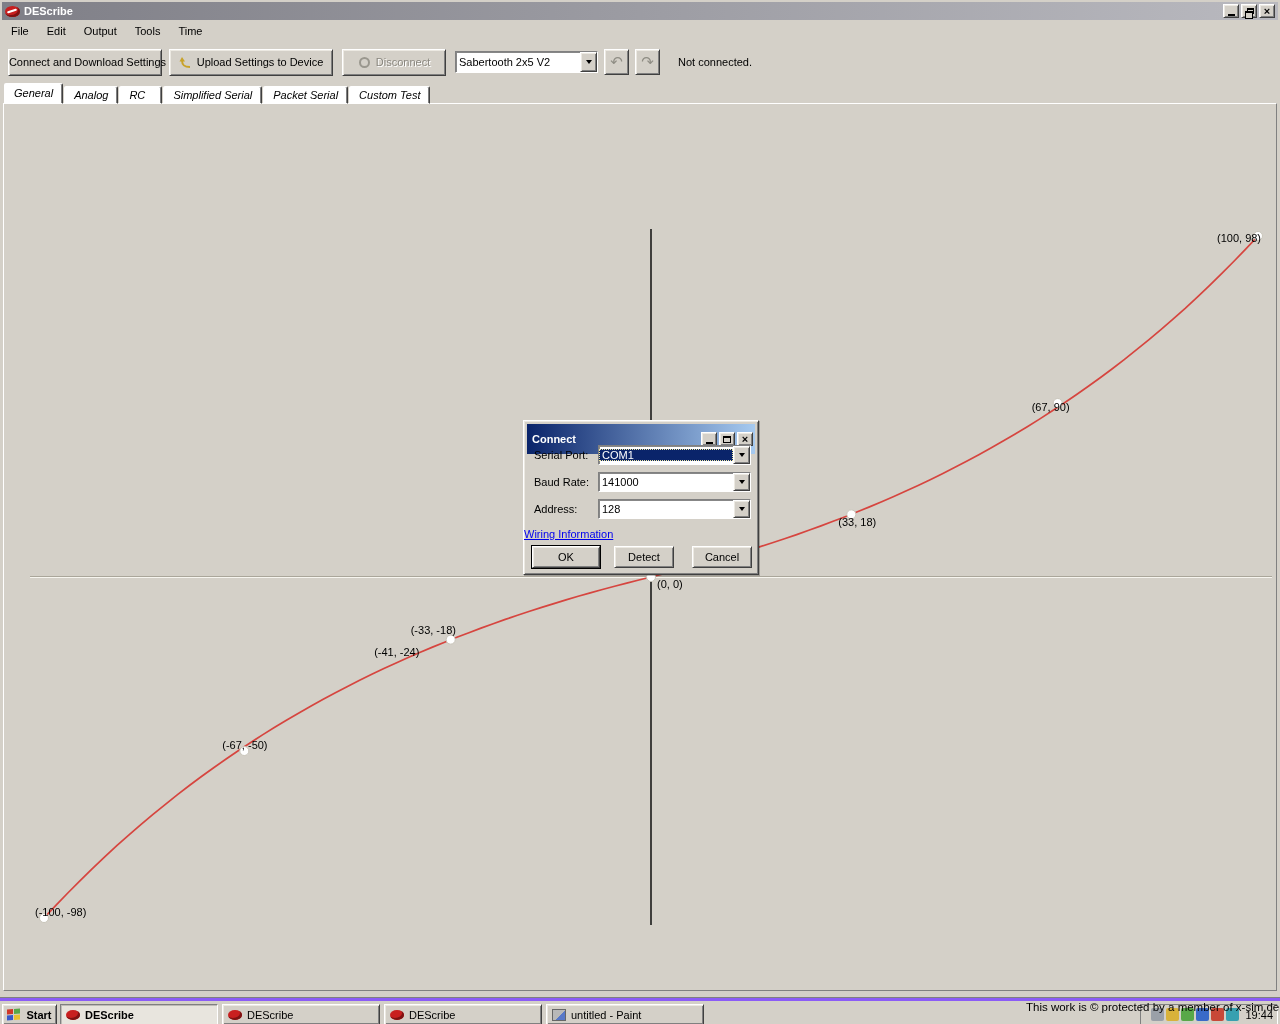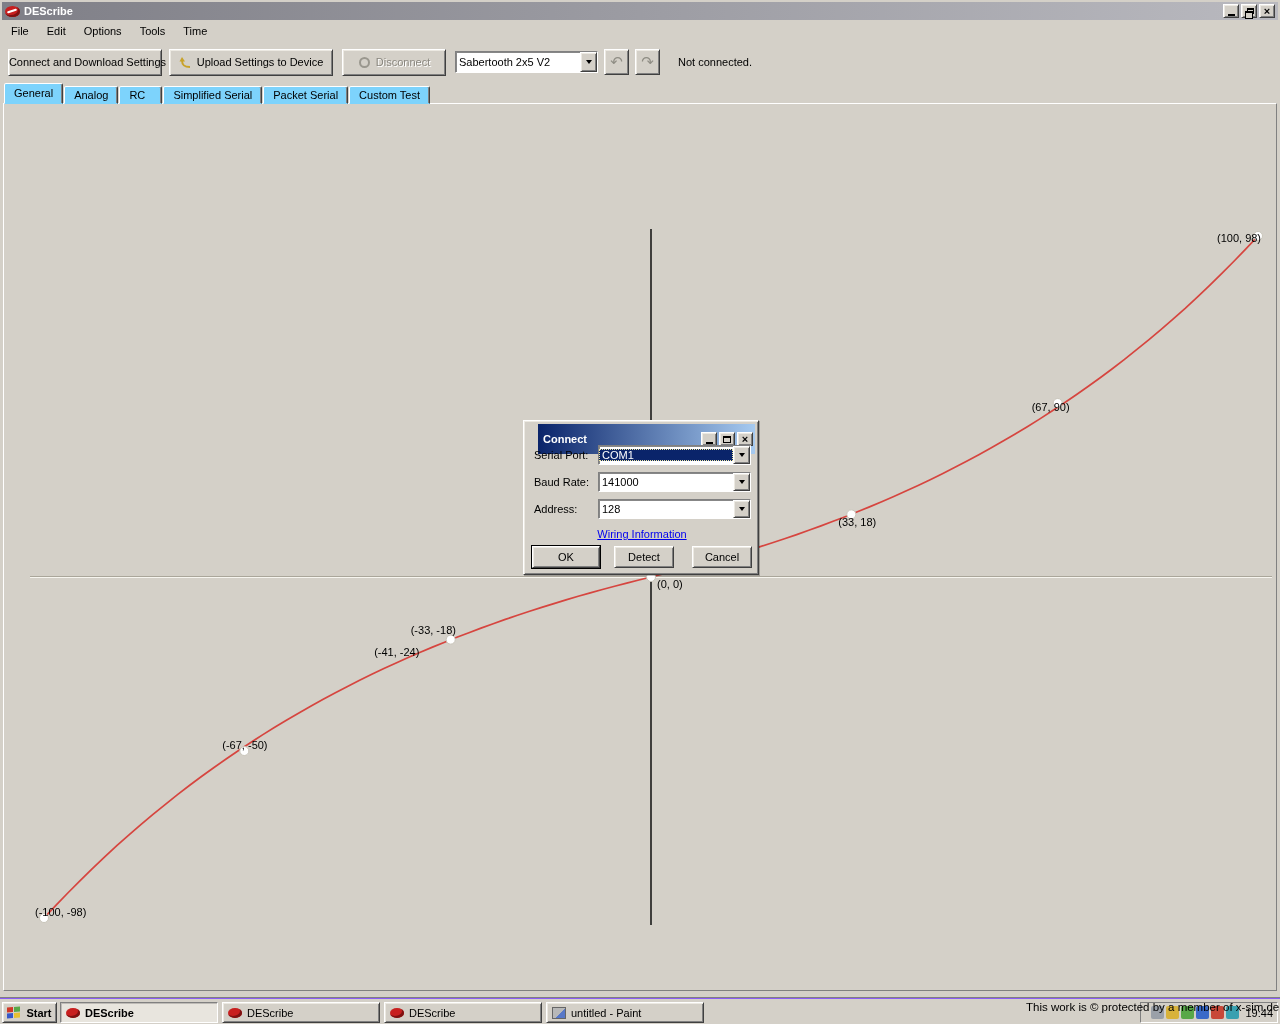--- a/index.html
+++ b/index.html
@@ -48,23 +48,23 @@
            box-shadow: inset 1px 1px 0 #404040a0; }
   .combo .txt { flex:1; padding:0 3px; white-space:nowrap; overflow:hidden; }
   .combo .drop { width:17px; align-self:stretch; display:flex; align-items:center;
                  justify-content:center; }
   .arrow-down { width:0; height:0; border-left:3.5px solid transparent;
                 border-right:3.5px solid transparent; border-top:4px solid #000; }
   .undo-redo { width:25px; height:26px; font-size:15px; color:#8f8d84; margin-left:6px; }
 
   
   .tabbar { left:4px; top:84px; height:20px; display:flex; align-items:flex-end; z-index:3; }
-  .tab { height:18px; padding:2px 9px 0; margin-right:1px; background:#7dd3fc;
+  .tab { height:18px; padding:2px 9px 0; margin-right:1px; background:#ffffff;
          border:1px solid; border-color:#fff #404040 transparent #fff;
-         border-radius:2px 2px 0 0; box-shadow: inset -1px 0 0 #808080; }
+         border-radius:2px 2px 0 0; box-shadow: inset -1px 0 0 #808080; font-style: italic; }
   .tab.active { height:21px; font-size:11px; padding-top:3px; position:relative; z-index:4; }
 
   
   .page { left:3px; top:103px; right:3px; bottom:33px; background:#d4d0c8;
           border:1px solid; border-color:#fff #808080 #808080 #fff; z-index:1; }
 
   .row-label { position:absolute; left:12px; }
   .row-value { position:absolute; }
   .slider-track { position:absolute; height:3px; left:92px; width:1113px;
     border:1px solid; border-color:#808080 #fff #fff #808080; }
@@ -78,32 +78,32 @@
   #chart-svg { position:absolute; left:0; top:0; width:1280px; height:1024px; z-index:1; }
   .pt-label { position:absolute; white-space:nowrap; z-index:2; }
   .vlabel { position:absolute; transform:translate(-50%,-50%) rotate(-90deg);
             white-space:nowrap; }
 
   
   .dialog { left:523px; top:420px; width:236px; height:155px; background:#d4d0c8;
     border:1px solid; border-color:#ffffff #404040 #404040 #ffffff;
     box-shadow: inset 1px 1px 0 #ece9e2, inset -1px -1px 0 #808080, 1px 1px 0 #00000040;
     z-index:40; }
-  .dlg-title { position:absolute; left:14px; top:3px; right:3px; height:30px;
+  .dlg-title { position:absolute; left:3px; top:3px; right:3px; height:30px;
     background:linear-gradient(90deg,#0a246a,#a6caf0);
     display:flex; align-items:center; padding:0 2px 0 5px; }
   .dlg-title .t { color:#fff; font-weight:bold; flex:1; }
   .dlg-label { position:absolute; left:10px; }
   .dlg-combo { position:absolute; left:74px; width:153px; height:20px; }
   .sel-text { background:#0a246a; color:#fff; outline:1px dotted #f0e8a0; outline-offset:-1px; }
   .link { color:#0000ee; text-decoration:underline; }
 
   
   .taskbar { left:0; bottom:0; width:1280px; height:26px; background:#d4d0c8;
-    border-top:1px solid #8b5cf6; box-shadow:0 -1px 0 #808080; z-index:60; }
+    border-top:3px solid #8b5cf6; box-shadow:0 -1px 0 #808080; z-index:60; }
   .taskbtn { position:absolute; top:3px; height:21px; display:flex; align-items:center;
              padding:0 5px; overflow:hidden; }
   .taskbtn.active { background:#e8e5de; font-weight:bold;
     border-color:#808080 #fff #fff #808080; box-shadow:inset 1px 1px 0 #40404040; }
   .task-ico { width:14px; height:11px; margin-right:5px; flex:none; }
   .flag { display:grid; grid-template-columns:6px 6px; grid-template-rows:5px 5px; gap:1px;
           transform:skewY(-4deg); }
   .tray { position:absolute; right:2px; top:3px; width:138px; height:21px;
     border:1px solid; border-color:#808080 #fff #fff #808080;
     display:flex; align-items:center; justify-content:flex-end; padding:0 4px; gap:2px; }
@@ -126,21 +126,21 @@
       <div class="glyph-restore"></div>
     </div>
   <div class="winbtn raised btn">
       <span class="glyph-x">×</span>
     </div>
 </div>
 
 <div class="abs menubar">
     <div class="menu-item">File</div>
     <div class="menu-item">Edit</div>
-    <div class="menu-item">Options</div>
+    <div class="menu-item">Output</div>
     <div class="menu-item">Tools</div>
     <div class="menu-item">Time</div>
   </div>
 
 <div class="abs toolbar">
   <div class="raised btn" style="margin-left:6px;width:154px;height:27px">
     <svg class="tool-icon" viewBox="0 0 13 13">
       <path d="M2 2 C8 2 10 4 10 9" fill="none" stroke="#2f8f2f" stroke-width="2"></path>
       <path d="M10 12 L7 7.5 L13 7.5 Z" fill="#2f8f2f"></path>
     </svg>
@@ -290,21 +290,21 @@
   </div>
 
   <span class="dlg-label" style="top:82px">Address:</span>
   <div class="dlg-combo combo" style="top:78px">
     <span class="txt">128</span>
     <span class="drop raised btn">
         <span class="arrow-down"></span>
       </span>
   </div>
 
-  <div class="abs" style="left:0;top:107px;width:236px;text-align:center">
+  <div class="abs" style="left:0;top:107px;width:236px;">
     <span class="link">Wiring Information</span>
   </div>
 
   <div class="abs raised btn btn-default" style="left:8px;top:125px;width:68px;height:22px">
       <span>OK</span>
     </div>
   <div class="abs raised btn" style="left:90px;top:125px;width:60px;height:22px">
       <span>Detect</span>
     </div>
   <div class="abs raised btn" style="left:168px;top:125px;width:60px;height:22px">

